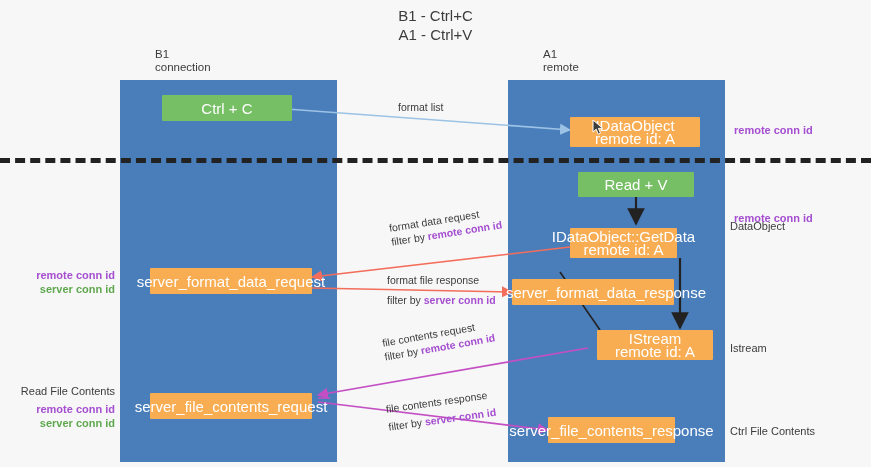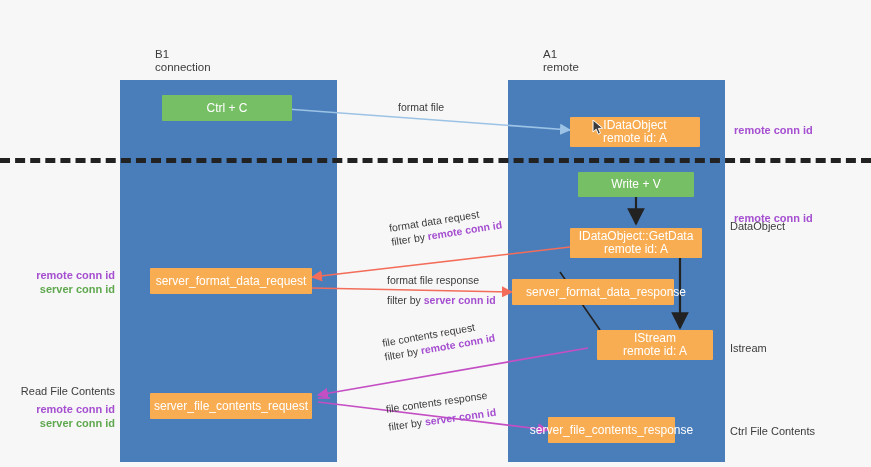--- a/index.html
+++ b/index.html
@@ -55,21 +55,21 @@
   }
 
   .node {
     position: absolute;
     box-sizing: border-box;
     display: flex;
     flex-direction: column;
     align-items: center;
     justify-content: center;
     color: #ffffff;
-    font-size: 12px;
+    font-size: 15px;
     line-height: 13px;
     text-align: center;
     border-radius: 1px;
   }
   .node.orange { background: #f9ad53; }
   .node.green  { background: #77bf65; }
 
   .sidelabel {
     position: absolute;
     font-size: 11px;
@@ -97,20 +97,22 @@
   .cursor-artifact {
     position: absolute;
     pointer-events: none;
   }
 </style>
 </head>
 <body>
 
 <div id="canvas">
 
+  <div class="title">B1 - Ctrl+C
+A1 - Ctrl+V</div>
 
   <div class="lane b1"></div>
   <div class="lane a1"></div>
 
   <div class="col-head" style="left:155px; top:48px; width:150px;">
     <div>B1</div>
     <div>connection</div>
   </div>
   <div class="col-head" style="left:543px; top:48px; width:150px;">
     <div>A1</div>
@@ -165,42 +167,42 @@
   <div class="node orange" style="left:150px; top:385px; width:162px; height:26px;margin-top:8px;">
     <span>server_file_contents_request</span>
   </div>
 
   <div class="node orange" style="left:570px; top:117px; width:130px; height:30px;">
     <span>IDataObject</span>
     <span>remote id: A</span>
   </div>
 
   <div class="node green" style="left:578px; top:172px; width:116px; height:25px;">
-    <span>Write + V</span>
-  </div>
-
-  <div class="node orange" style="left:570px; top:228px; width:132px; height:30px;">
+    <span>Read + V</span>
+  </div>
+
+  <div class="node orange" style="left:570px; top:228px; width:107px; height:30px;">
     <span>IDataObject::GetData</span>
     <span>remote id: A</span>
   </div>
 
   <div class="node orange" style="left:512px; top:279px; width:162px; height:26px;padding-left:26px;">
     <span>server_format_data_response</span>
   </div>
 
   <div class="node orange" style="left:597px; top:330px; width:116px; height:30px;">
     <span>IStream</span>
     <span>remote id: A</span>
   </div>
 
   <div class="node orange" style="left:548px; top:417px; width:127px; height:26px;">
     <span>server_file_contents_response</span>
   </div>
 
-  <div class="edgelabel" style="left:398px; top:100px;">format file</div>
+  <div class="edgelabel" style="left:398px; top:100px;">format list</div>
 
   <div class="edgelabel rot-a" style="left:388px; top:221px;">
     <div>format data request</div>
     <div>
       <span class="plain">filter by </span><span class="purple">remote conn id</span>
     </div>
   </div>
 
   <div class="edgelabel" style="left:387px; top:273px;">
     <div>format file response</div>

